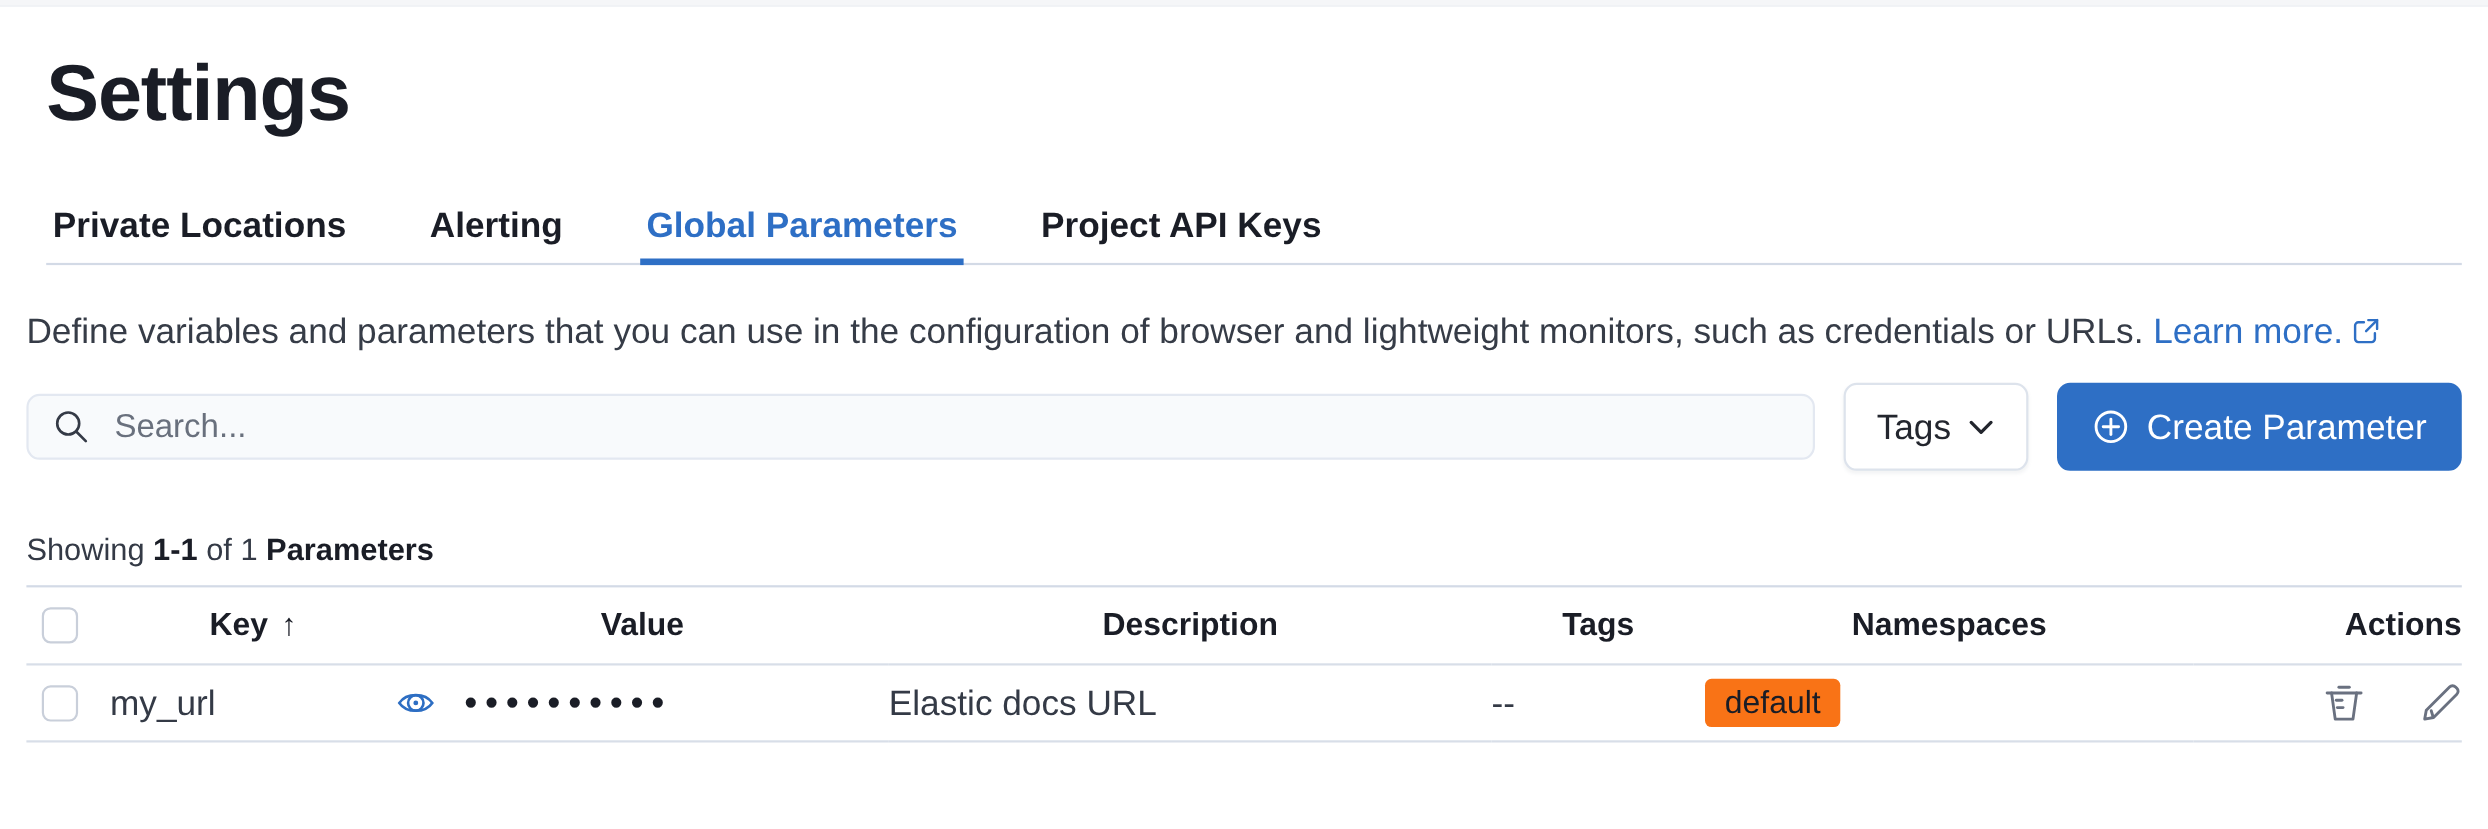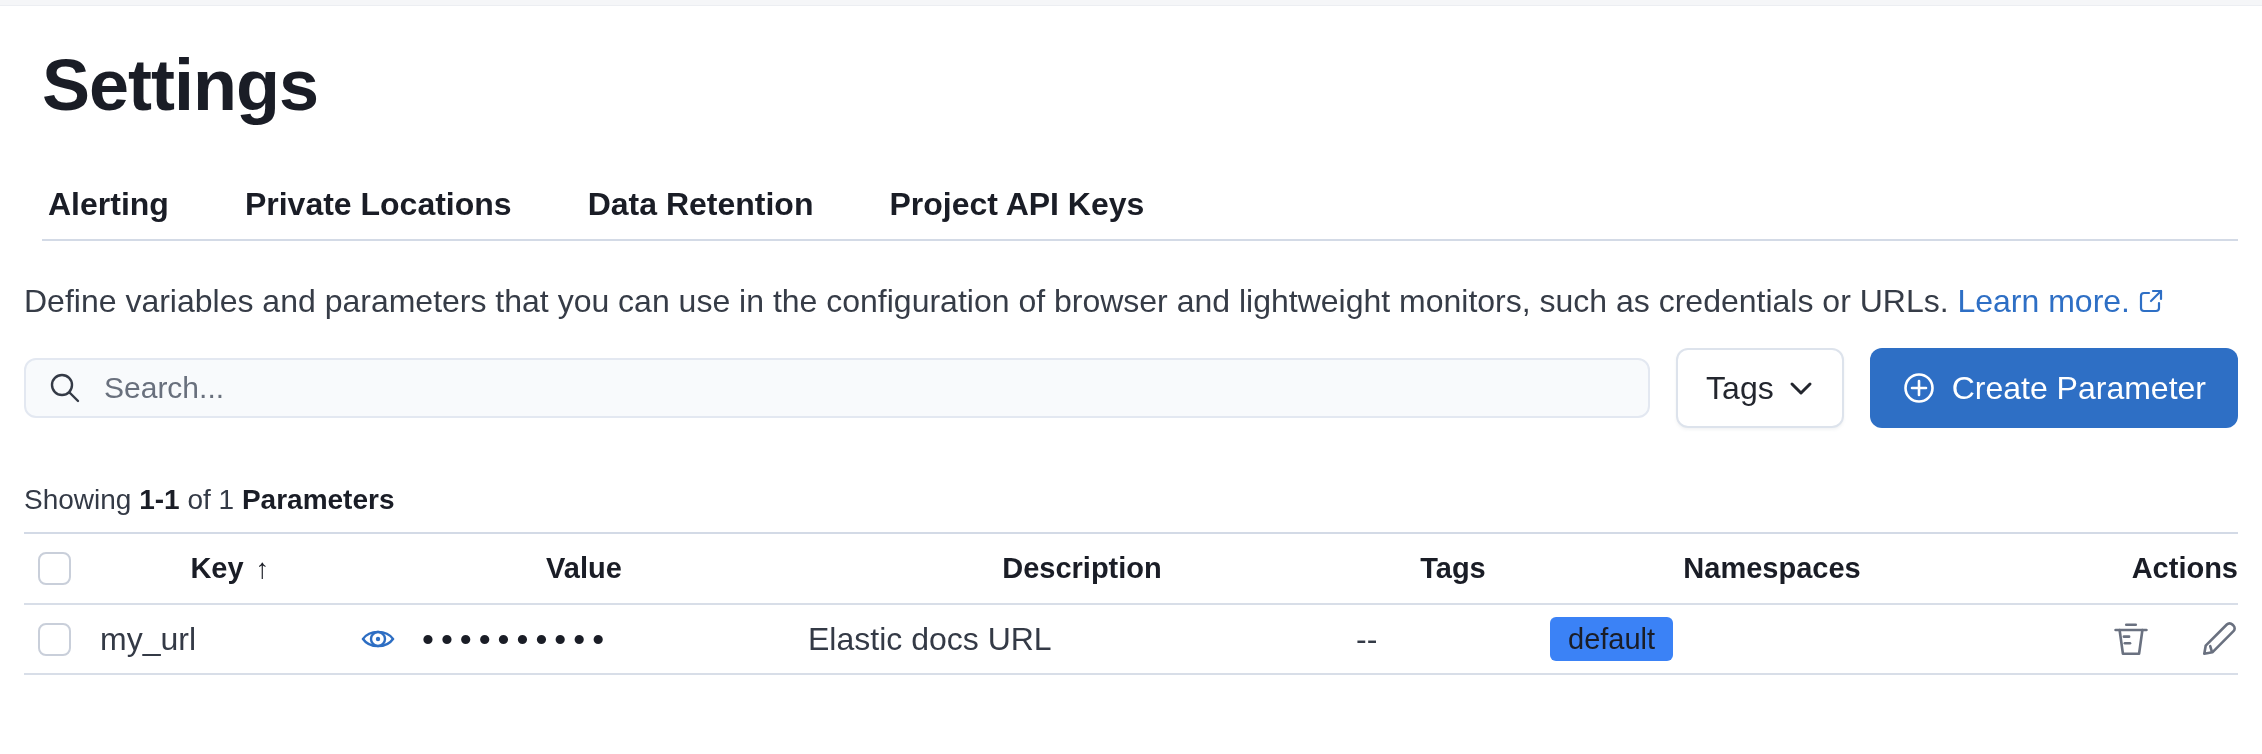--- a/index.html
+++ b/index.html
@@ -57,38 +57,38 @@
   .col-select { width: 76px; } .col-key { width: 260px; } .col-value { width: 448px; }
   .col-desc { width: 548px; } .col-tags { width: 194px; } .col-ns { width: 444px; }
   .col-actions { width: 244px; }
   th.right, td.right { text-align: right; }
   .cb { width: 33px; height: 33px; border: 2px solid #c9cfda; border-radius: 8px;
     background: #fff; margin-left: 14px; cursor: pointer; }
   .sort-arrow { font-weight: 400; font-size: 28px; color: #1a1d26; margin-left: 12px; }
   .value-cell { display: flex; align-items: center; gap: 26px; }
   .eye-btn { background: none; border: none; padding: 0; cursor: pointer; line-height: 0; }
   .masked { font-size: 34px; letter-spacing: 7px; color: #1a1d26; }
-  .badge { display: inline-block; background: #3b82f6; color: #1a1d26; font-size: 29px;
+  .badge { display: inline-block; background: #f97316; color: #1a1d26; font-size: 29px;
     line-height: 44px; padding: 0 18px; border-radius: 6px; }
   .actions { display: flex; justify-content: flex-end; align-items: center; gap: 50px; }
   .icon-btn { background: none; border: none; padding: 0; cursor: pointer; line-height: 0; }
 </style>
 </head>
 <body>
 
 <div class="top-strip"></div>
 
 <div class="page">
 
   <h1 class="page-title">Settings</h1>
 
   <nav class="tabs">
+    <div class="tab">Private Locations</div>
     <div class="tab">Alerting</div>
-    <div class="tab">Private Locations</div>
-    <div class="tab">Data Retention</div>
+    <div class="tab active">Global Parameters</div>
     <div class="tab">Project API Keys</div>
   </nav>
 
   <p class="desc"><span>Define variables and parameters that you can use in the configuration of browser and lightweight monitors, such as credentials or URLs.</span>
     <a class="link"><span>Learn more.</span><span class="ext-icon"><svg width="26" height="26" viewBox="0 0 26 26" fill="none" stroke="#2e6fc5" stroke-width="2.2" stroke-linecap="round" stroke-linejoin="round">
             <path d="M11 5 H6 a3 3 0 0 0 -3 3 v12 a3 3 0 0 0 3 3 h12 a3 3 0 0 0 3 -3 v-5"></path>
             <path d="M15 3 h8 v8"></path>
             <path d="M23 3 L13 13"></path>
           </svg></span></a>
   </p>

